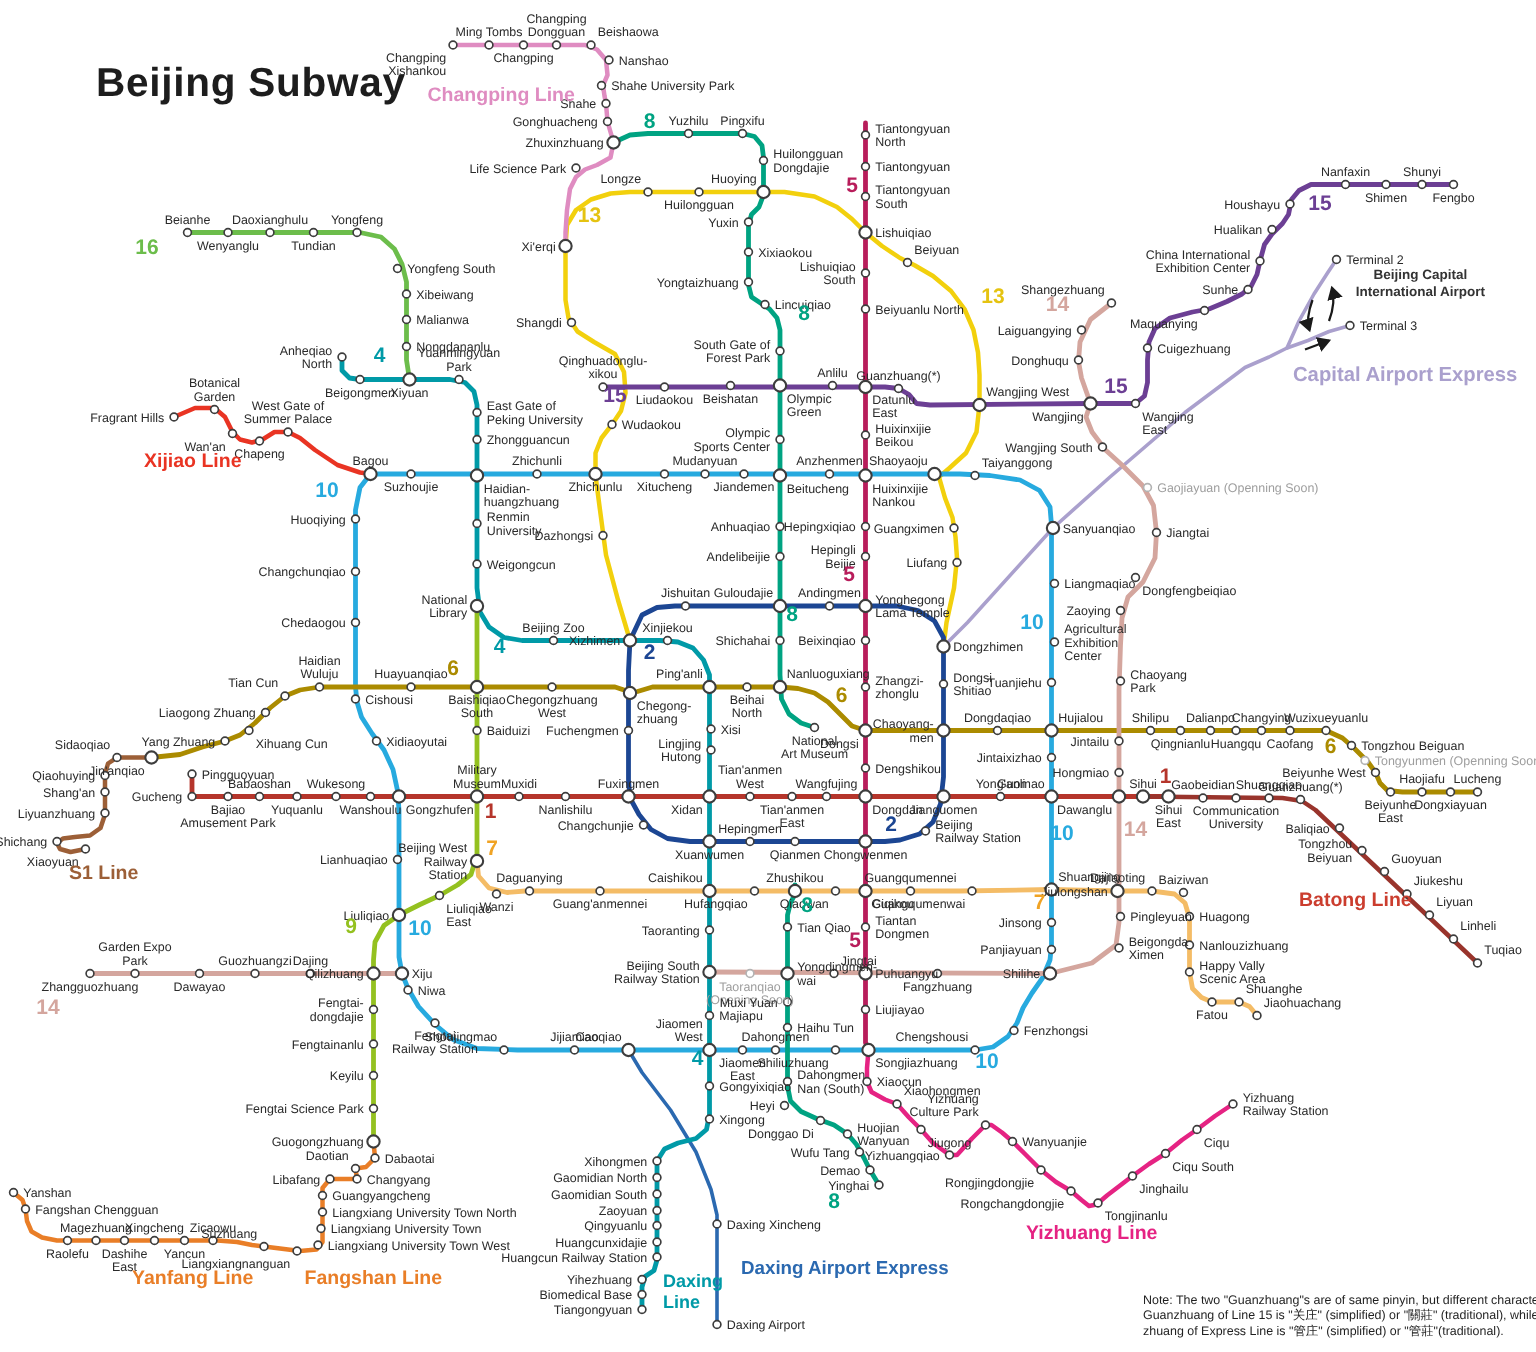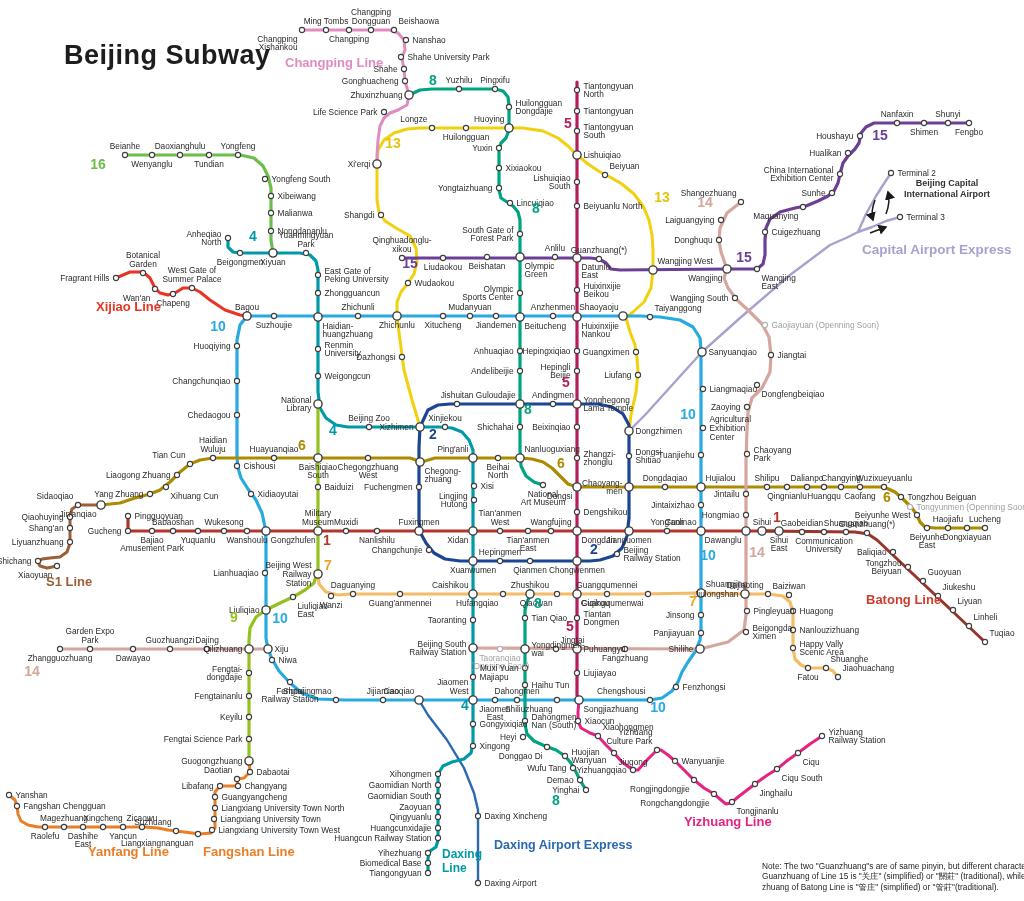--- a/index.html
+++ b/index.html
@@ -772,15 +772,15 @@
         <text x="684" y="826" text-anchor="start" font-size="13" font-weight="bold" fill="#e52383"><tspan x="684" y="826">Yizhuang Line</tspan></text>
         <text x="866" y="604" text-anchor="start" font-size="13" font-weight="bold" fill="#cb3d2e"><tspan x="866" y="604">Batong Line</tspan></text>
         <text x="862" y="254" text-anchor="start" font-size="13.5" font-weight="bold" fill="#aaa0cd"><tspan x="862" y="254">Capital Airport Express</tspan></text>
         <text x="947" y="186" text-anchor="middle" font-size="9" font-weight="bold" fill="#333333"><tspan x="947" y="186">Beijing Capital</tspan><tspan x="947" y="197">International Airport</tspan></text>
       </g>
   </svg>
   <h1 id="title">Beijing Subway</h1>
   <div id="note">
     <div class="note-line">Note: The two "Guanzhuang"s are of same pinyin, but different characters. The</div>
     <div class="note-line">Guanzhuang of Line 15 is "关庄" (simplified) or "關莊" (traditional), while the Guan-</div>
-    <div class="note-line">zhuang of Batong Line is "管庄" (simplified) or "管莊"(traditional).</div>
+    <div class="note-line">zhuang of Express Line is "管庄" (simplified) or "管莊"(traditional).</div>
   </div>
 </div>
 
 </body></html>

